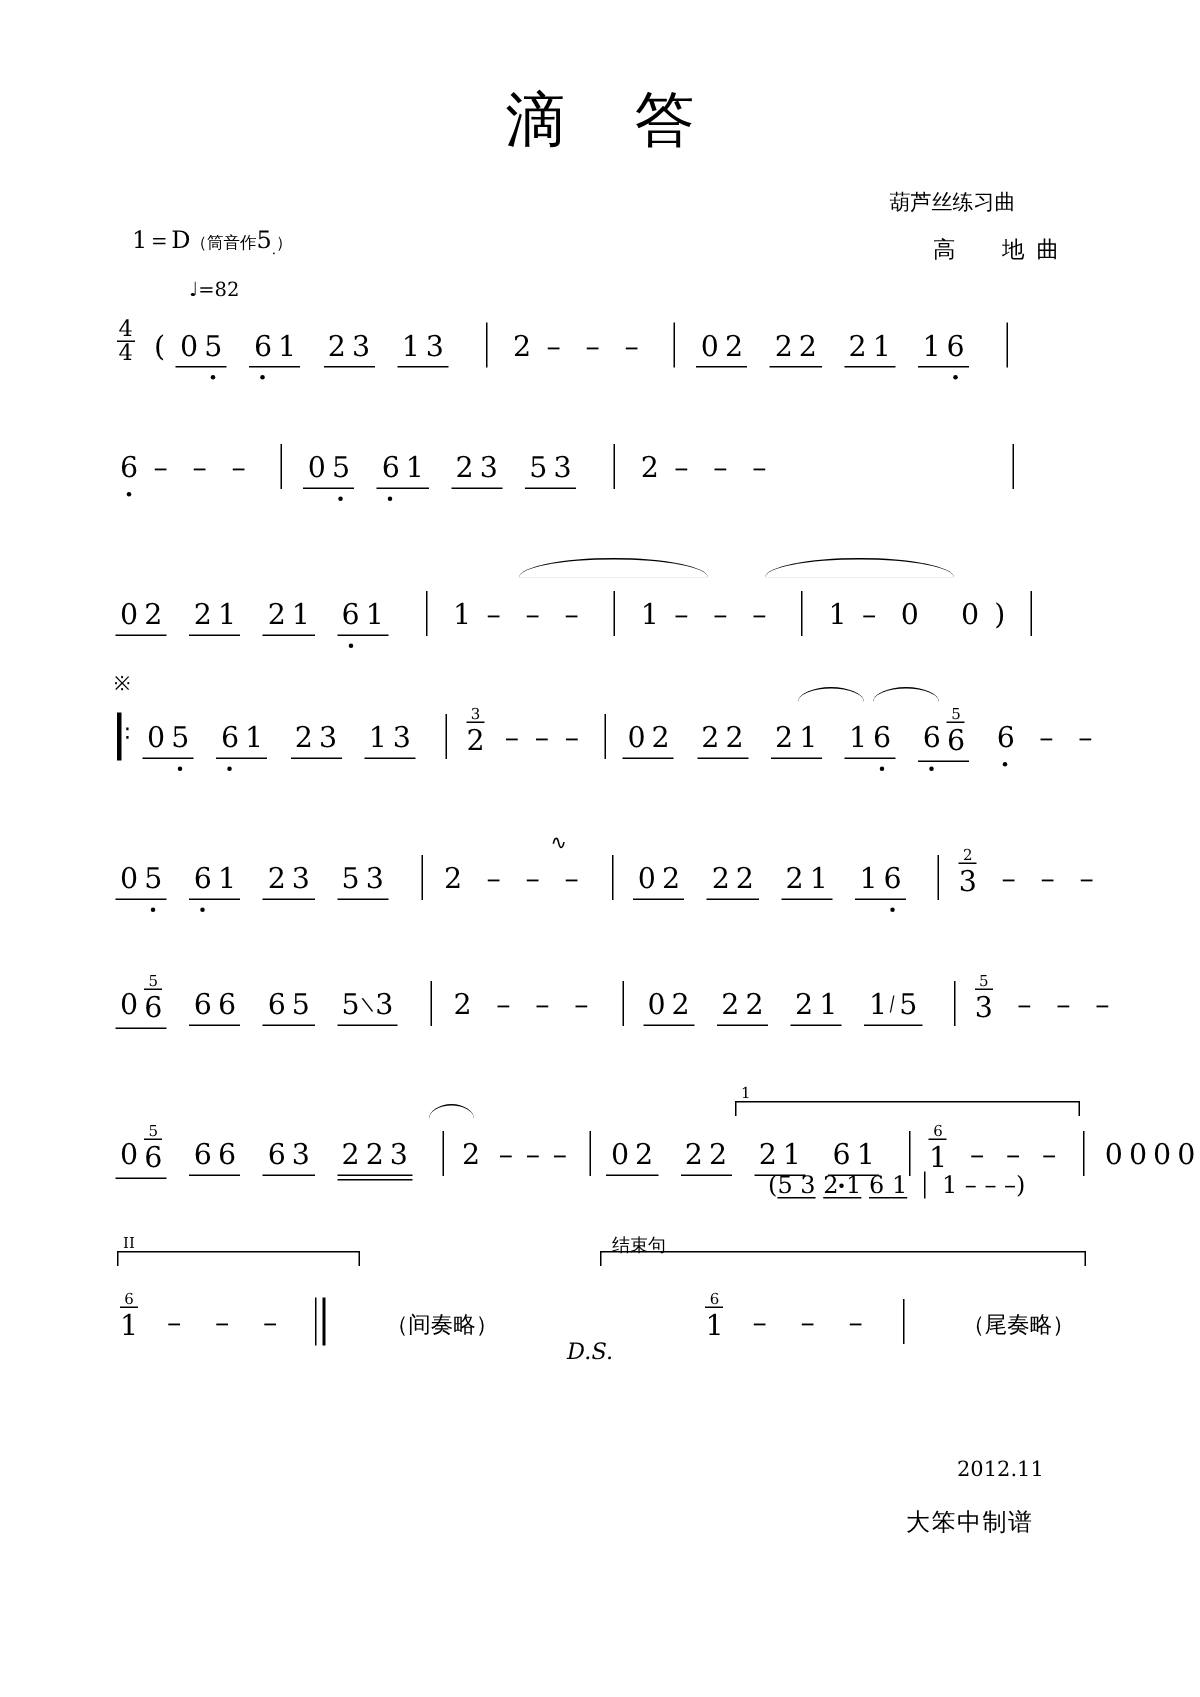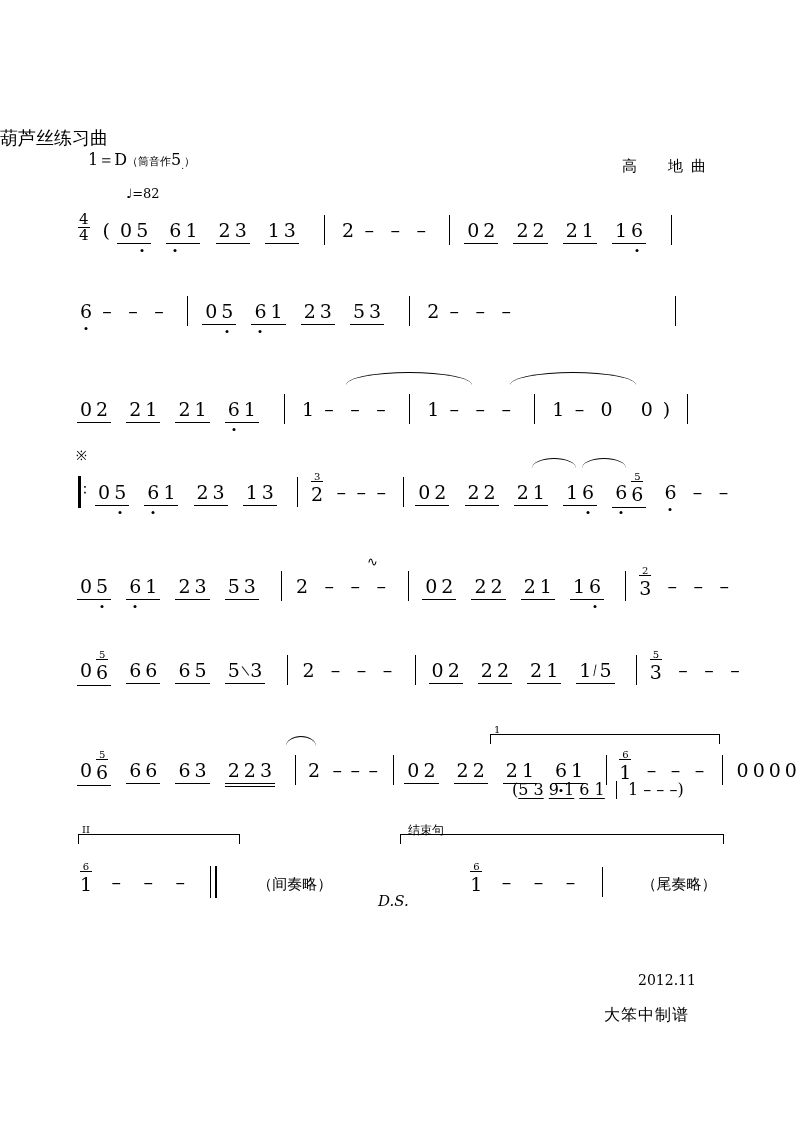--- a/index.html
+++ b/index.html
@@ -32,22 +32,22 @@
     font-size: 40px;
     letter-spacing: 46px;
     text-indent: 46px;
     font-weight: 500;
   }
   .subtitle {
     position: absolute;
     top: 126px;
     left: 0;
     width: 677px;
-    text-align: left;
-    font-size: 18px;
+    text-align: right;
+    font-size: 14px;
     font-family: "DejaVu Serif", serif;
   }
   .keyline {
     position: absolute;
     top: 150px;
     left: 88px;
     font-size: 16px;
     font-family: "DejaVu Serif", serif;
     white-space: nowrap;
   }
@@ -338,20 +338,21 @@
     margin-right: 2px;
     border-radius: 2px;
     font-family: "DejaVu Sans", sans-serif;
   }
 </style>
 </head>
 <body>
 
 <div class="sheet">
 
+  <div class="title">滴答</div>
   <div class="subtitle">葫芦丝练习曲</div>
 
   <div class="keyline">
     <span>1＝D<span class="small">（筒音作</span>5<sub class="dot">.</sub><span class="small">）</span></span>
   </div>
 
   <div class="composer">高　地曲</div>
   <div class="tempo">♩=82</div>
 
   <div class="sys" style="top:212px;">
@@ -492,21 +493,21 @@
       <span class="g u"><span class="n dlow">6</span><span class="n">1</span></span>
       <span class="bar" style="margin:0 4px;"></span>
       <span class="frac"><sup>6</sup>1</span>
       <span class="dash" style="margin:0 6px;">–</span><span class="dash" style="margin:0 6px;">–</span><span class="dash" style="margin:0 6px;">–</span>
       <span class="bar" style="margin:0 5px;"></span>
       <span class="n">0</span><span class="n">0</span><span class="n">0</span><span class="n">0</span>
       
     </div>
     <div class="paren-line" style="top:52px; left:434px;">
       (<span style="text-decoration:underline; text-underline-offset:3px;text-align:right;">5 3</span>
-      <span style="text-decoration:underline; text-underline-offset:3px;">9 1</span>
+      <span style="text-decoration:underline; text-underline-offset:3px;">2 1</span>
       <span style="text-decoration:underline; text-underline-offset:3px;">6 1</span>
       <span style="display:inline-block; width:1px; height:18px; background:#000; vertical-align:-4px; margin:0 6px;"></span>
       1 – – –)
     </div>
   </div>
 
   <div class="endbr" style="top:834px; left:78px; width:160px;"></div>
   <div class="endlbl" style="top:824px; left:82px;">II</div>
   <div class="endbr" style="top:834px; left:400px; width:322px;"></div>
   <div class="endlbl" style="top:822px; left:408px; font-size:12px;">结束句</div>

